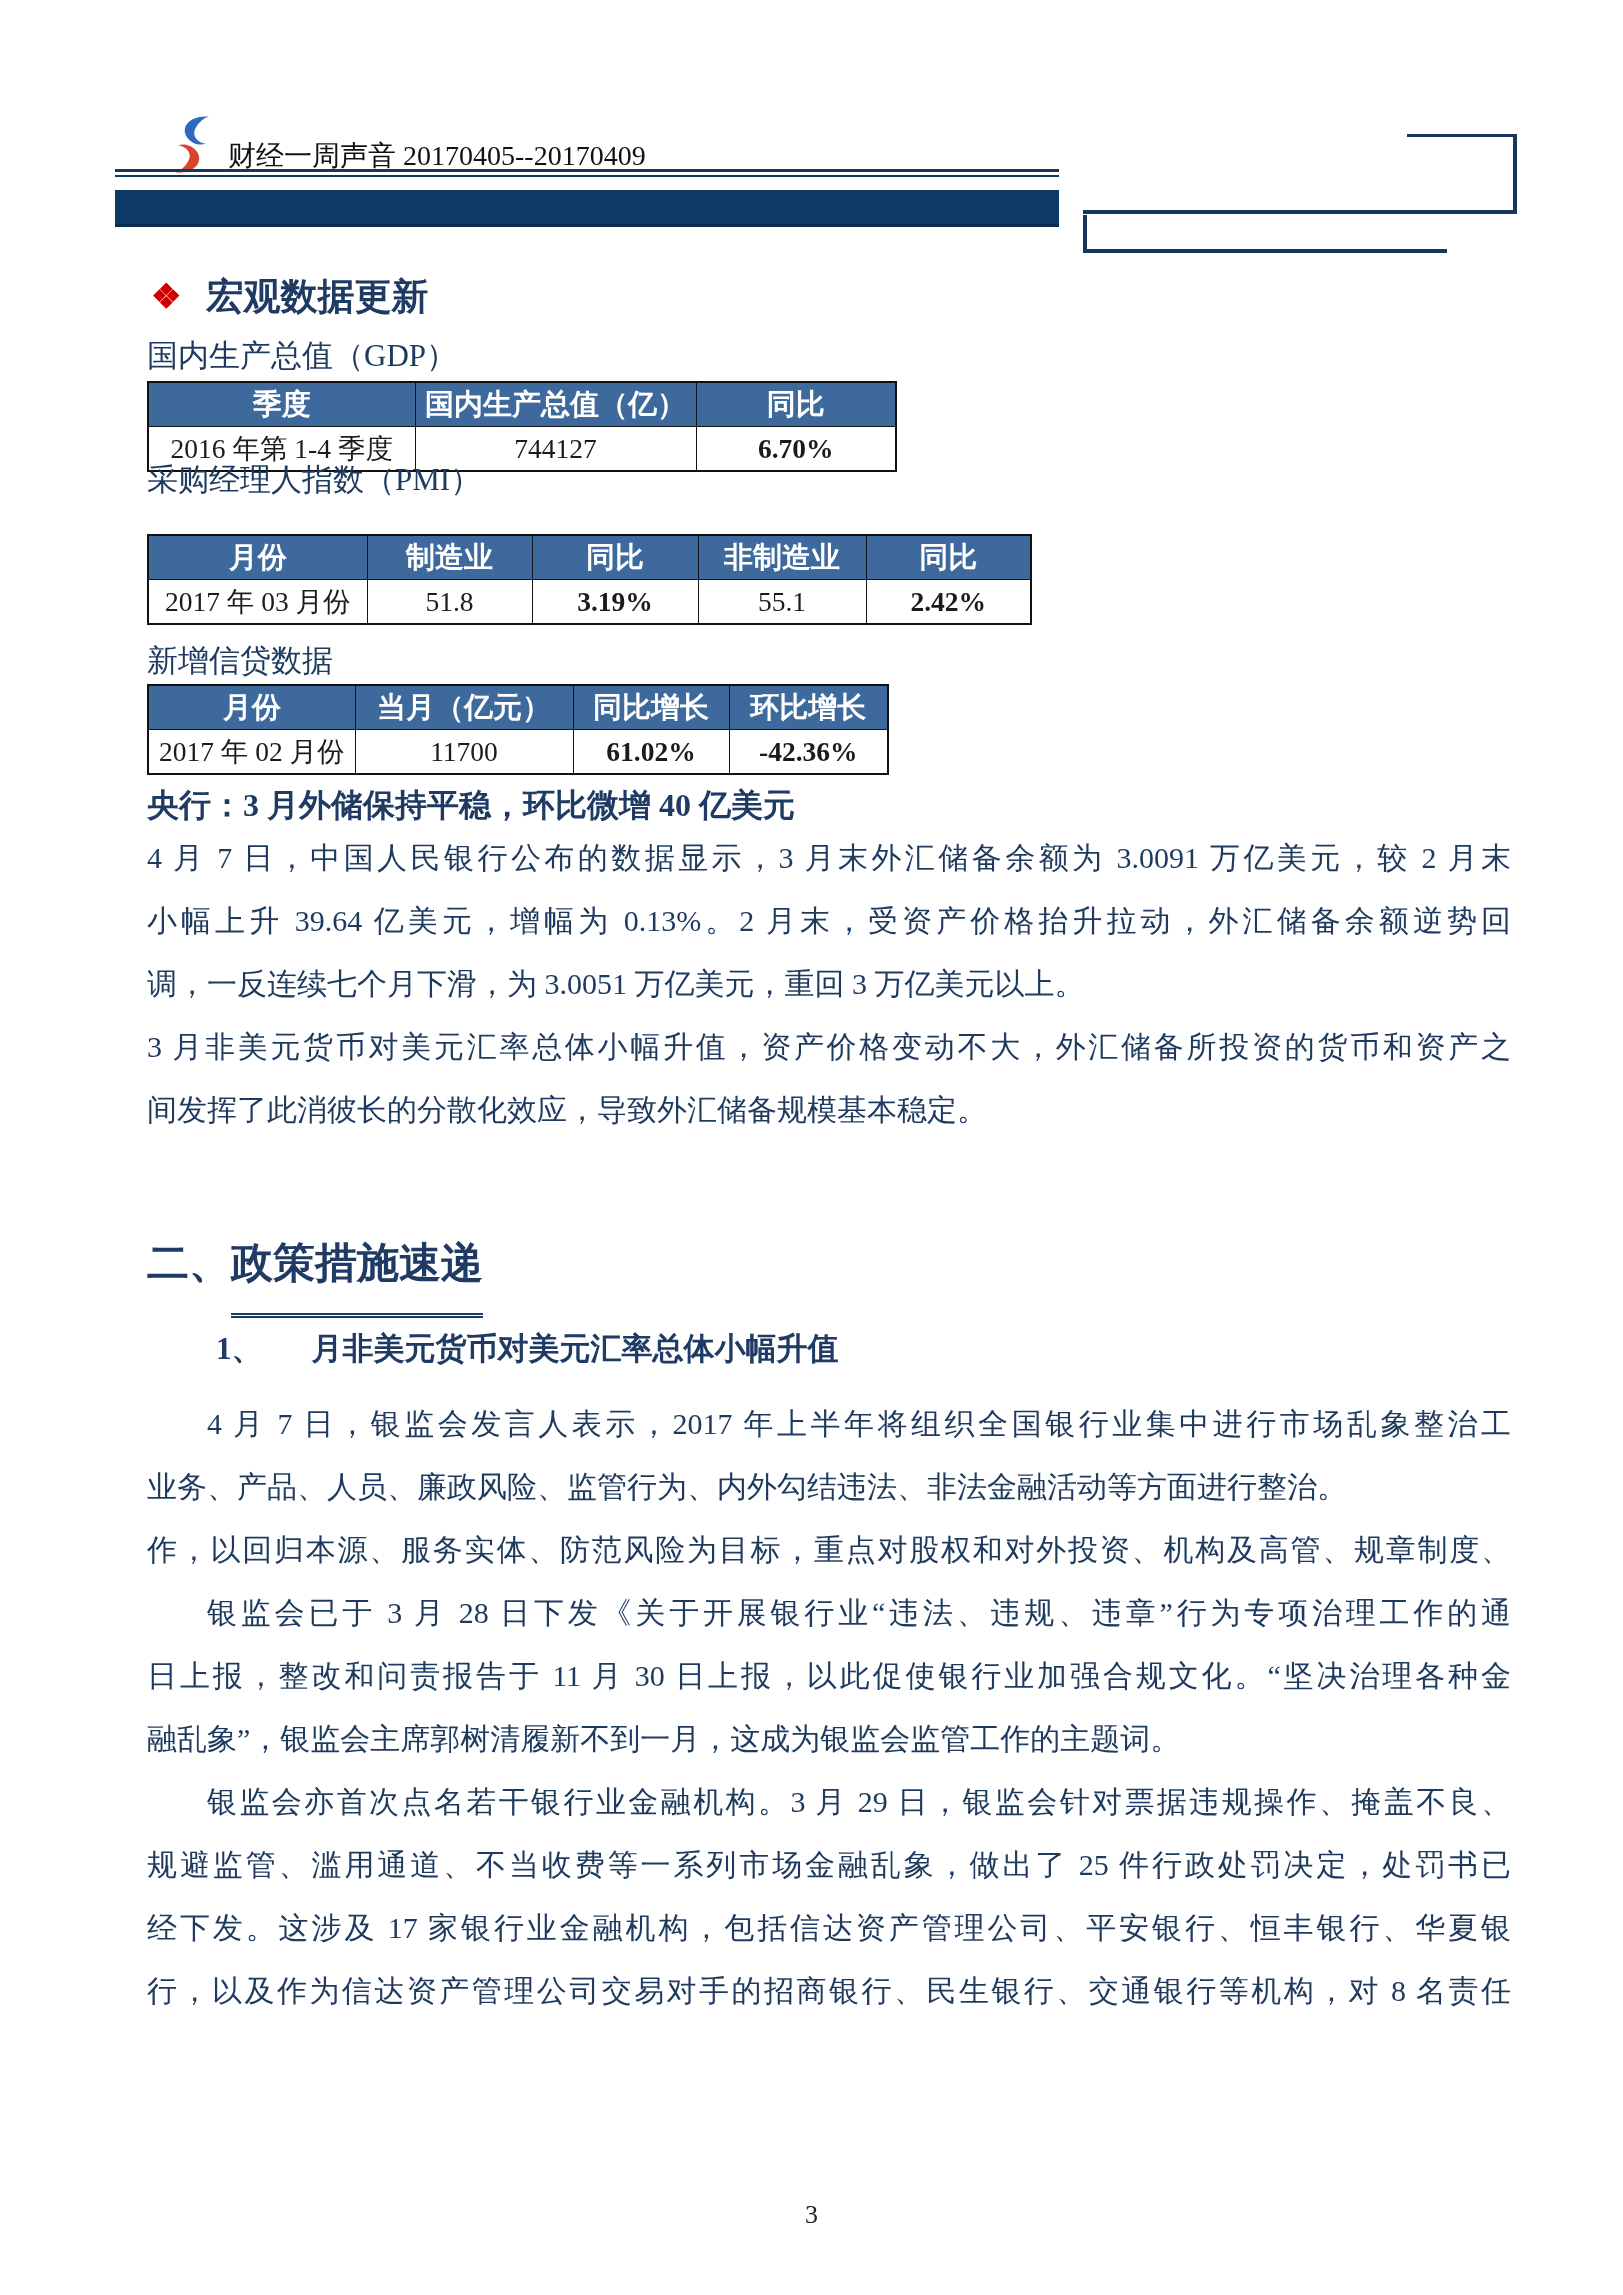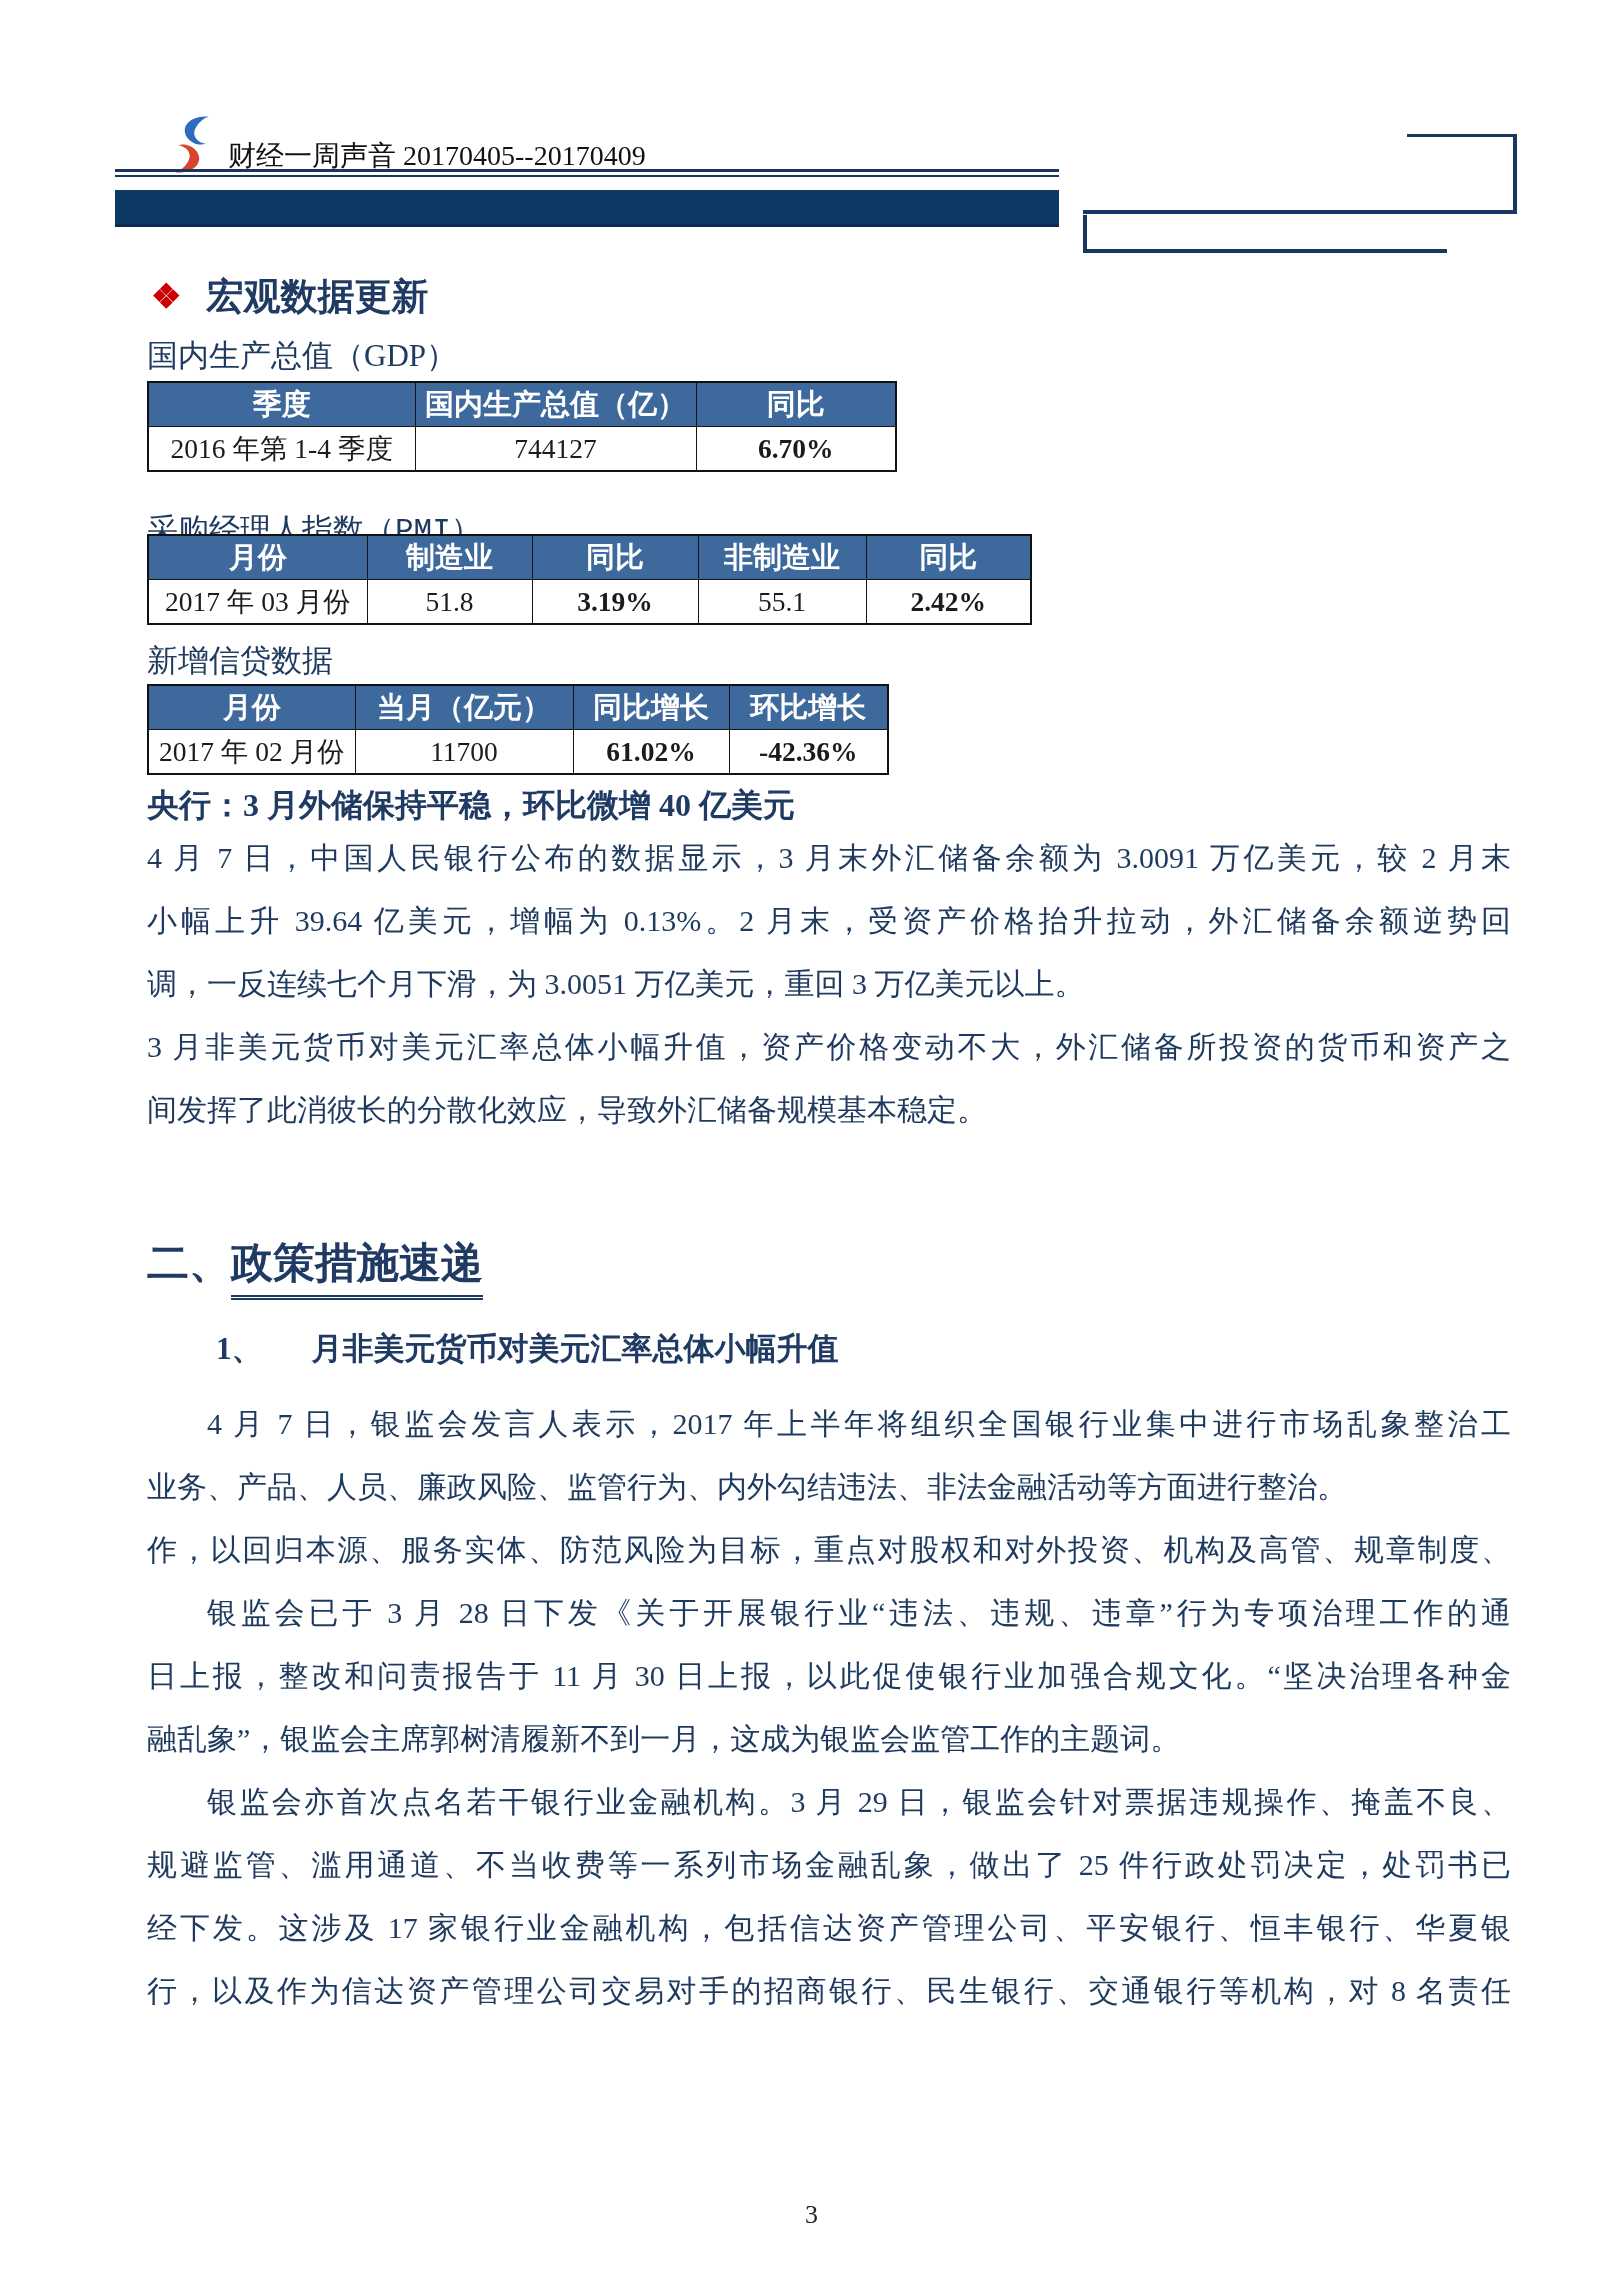--- a/index.html
+++ b/index.html
@@ -80,21 +80,21 @@
   }
   .para .end{text-align-last:left;}
   .para .ind{text-indent:60px;}
 
   
   .h2{
     position:absolute;left:147px;top:1235px;
     font-size:42px;font-weight:bold;color:#1f3a63;white-space:nowrap;
   }
   .h2 .uline{
-    display:inline-block;padding-bottom:4px;
+    display:inline-block;padding-bottom:22px;
     border-bottom:5.9px double #1f3a63;
   }
   .sub-head{
     position:absolute;left:216px;top:1328px;
     font-size:31px;font-weight:bold;color:#1f3a63;white-space:nowrap;
   }
   .sub-head .sub-title{margin-left:49px;}
 
   .footer-page{
     position:absolute;left:0;top:2200px;width:1623px;
@@ -135,21 +135,21 @@
       <th>同比</th>
     </tr>
     <tr>
       <td>2016 年第 1-4 季度</td>
       <td>744127</td>
       <td class="red">6.70%</td>
     </tr>
   </tbody>
     </table>
 
-  <div class="tcap" style="top:509px;font-family:Liberation Mono, monospace;">采购经理人指数（PMI）</div>
+  <div class="tcap" style="top:459px;">采购经理人指数（PMI）</div>
   <table class="dtable" style="top:534px;width:882px;">
     <colgroup>
         <col style="width:219px">
         <col style="width:165px">
         <col style="width:166px">
         <col style="width:168px">
         <col style="width:165px">
       </colgroup>
     <tbody>
         <tr>

